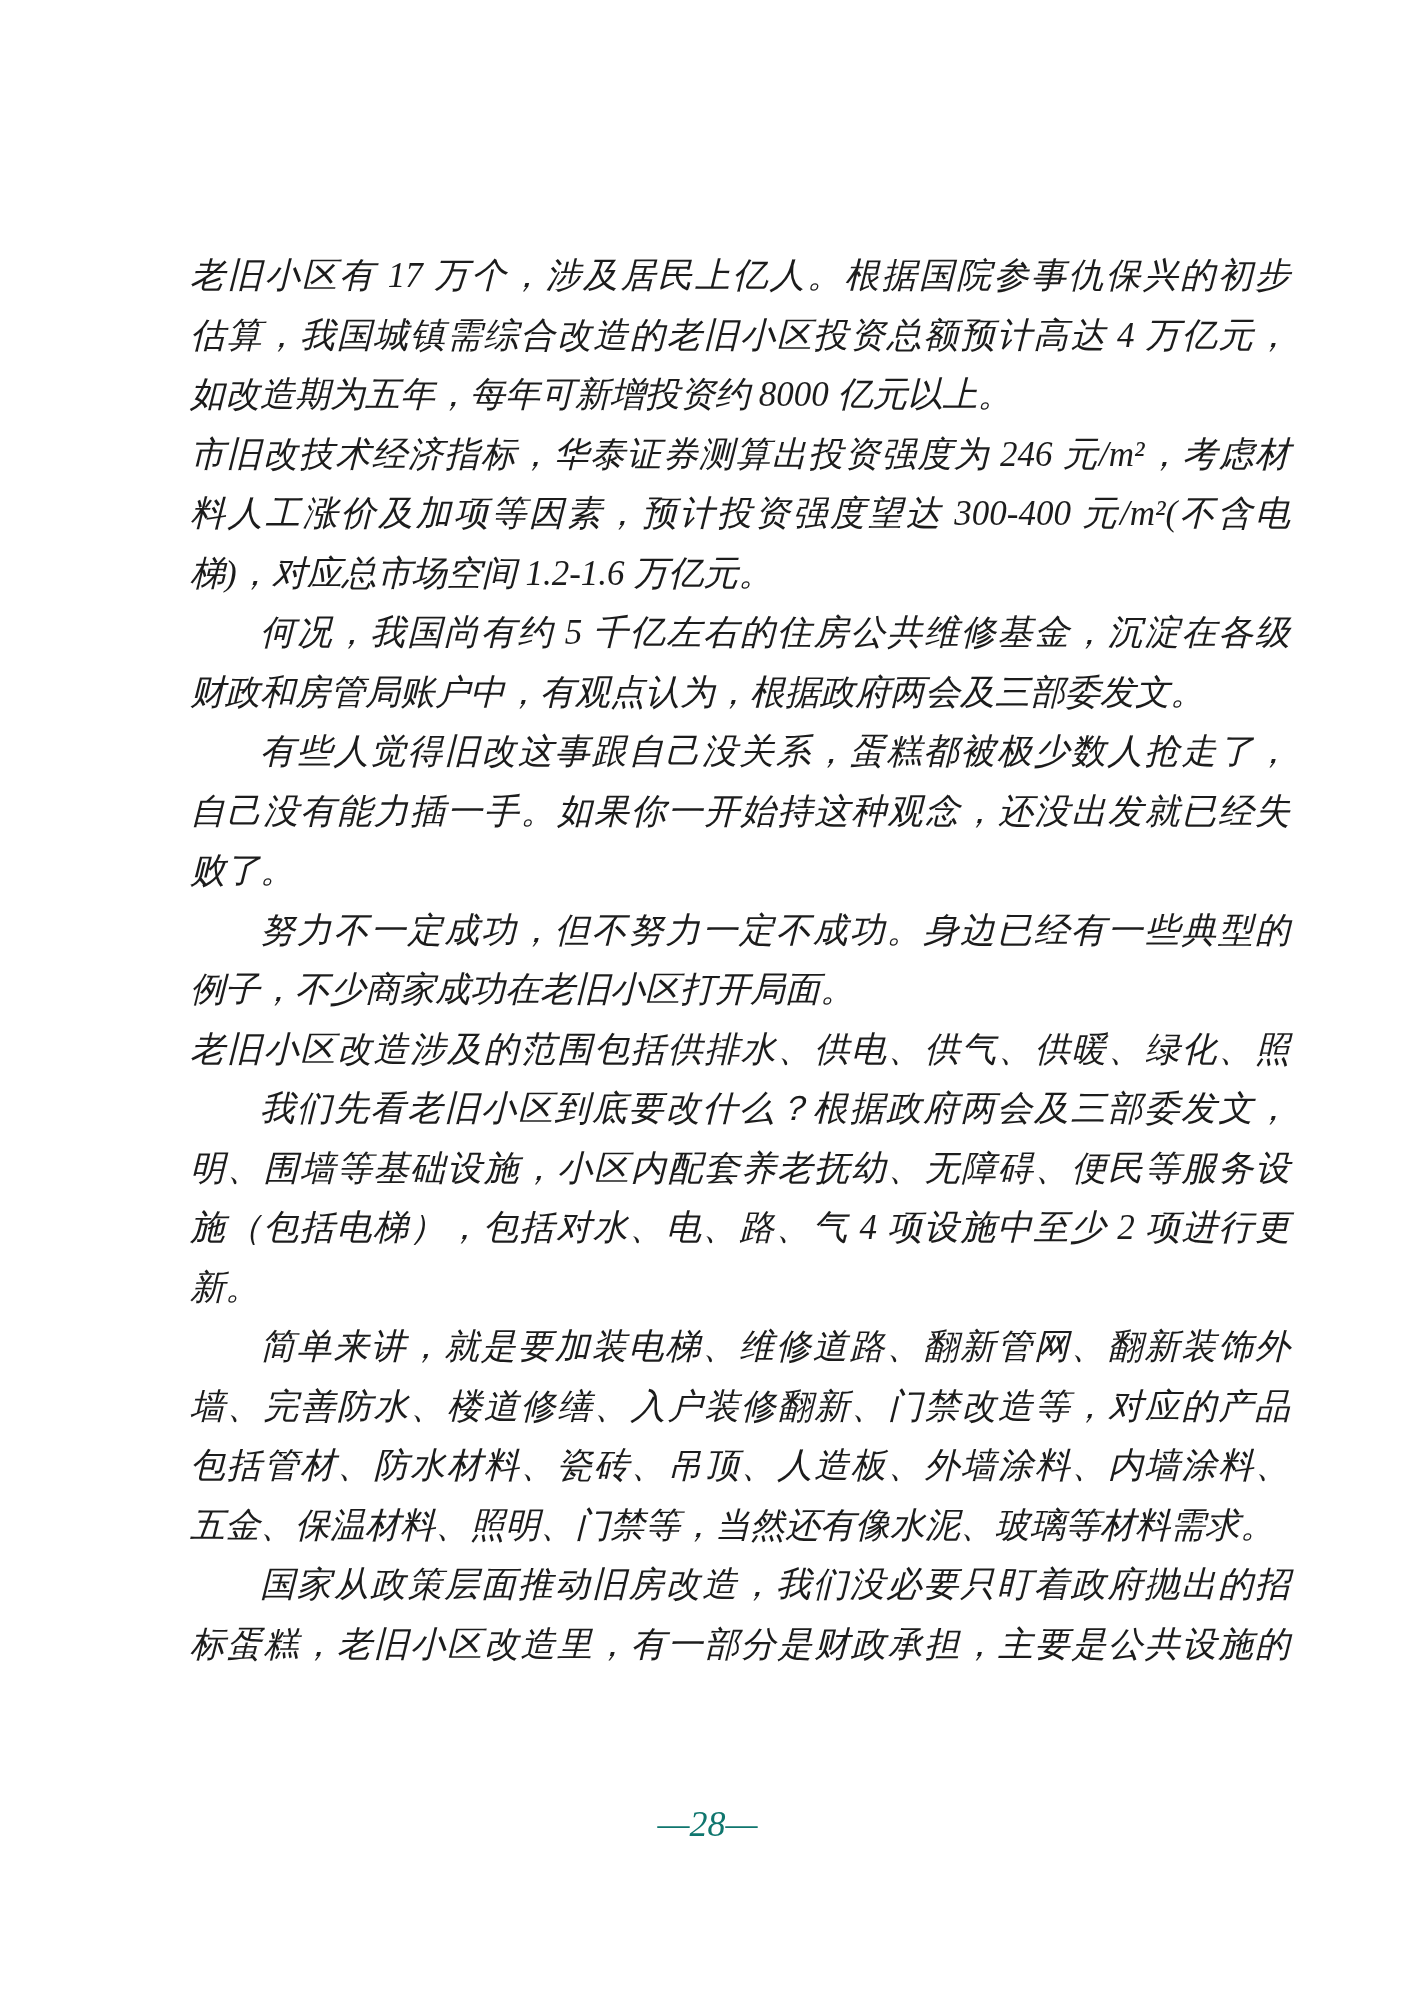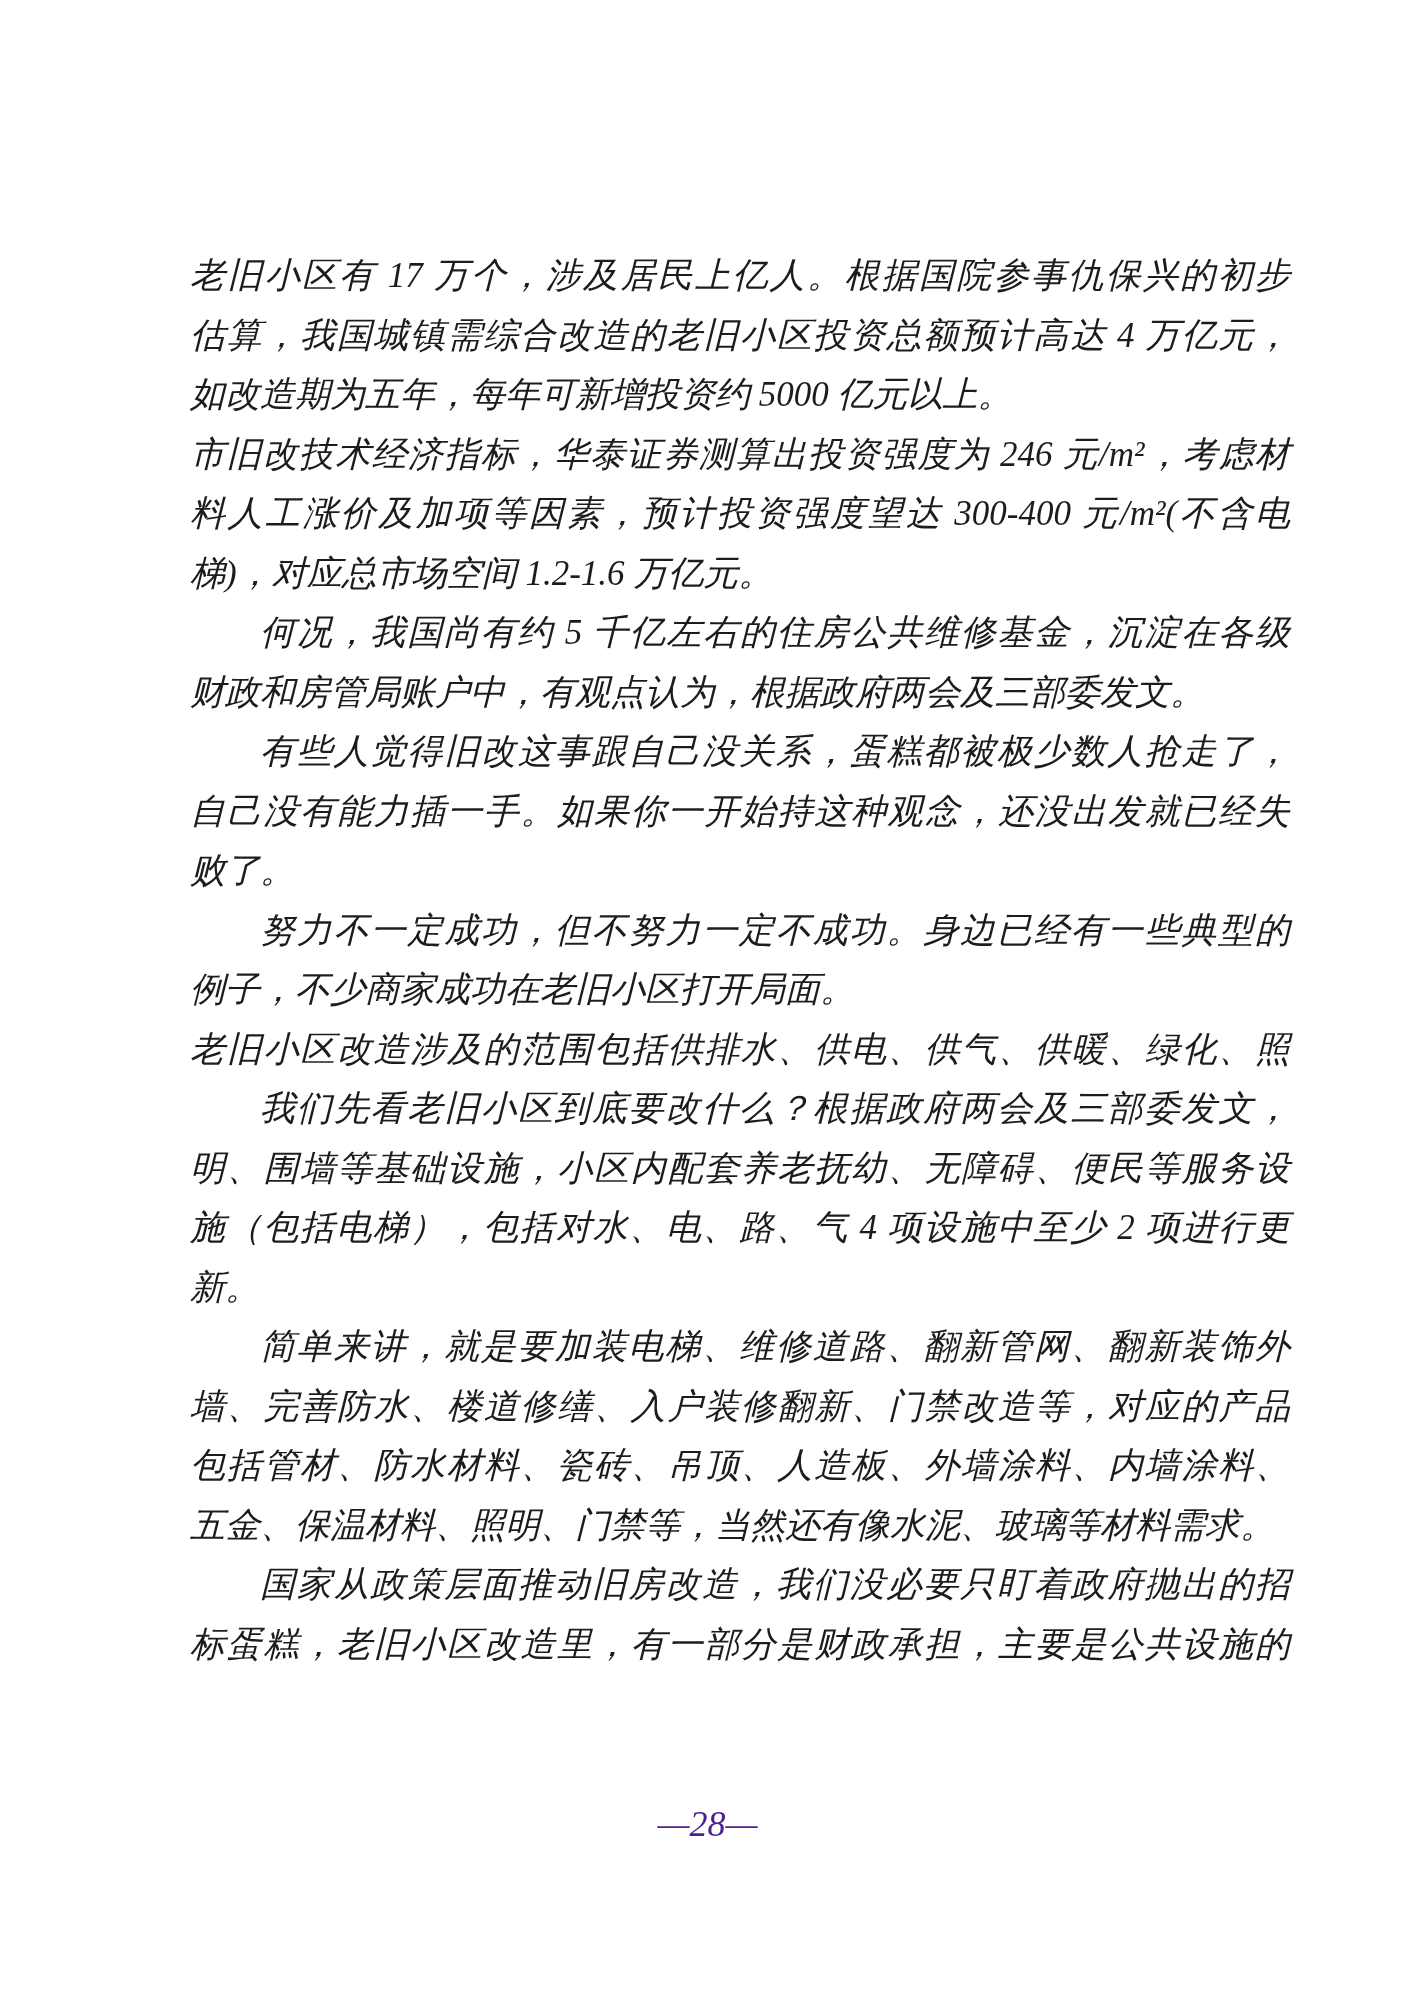--- a/index.html
+++ b/index.html
@@ -40,31 +40,31 @@
     text-indent: 2em;
   }
   .footer {
     position: absolute;
     top: 1800px;
     left: 0;
     width: 100%;
     text-align: center;
     font-size: 36px;
     line-height: 48px;
-    color: #4c1d95;
+    color: #0f766e;
   }
 </style>
 </head>
 <body>
 
 <div class="page">
   <div class="text-block">
       <div class="line">老旧小区有 17 万个，涉及居民上亿人。根据国院参事仇保兴的初步</div>
       <div class="line">估算，我国城镇需综合改造的老旧小区投资总额预计高达 4 万亿元，</div>
-      <div class="line para-end">如改造期为五年，每年可新增投资约 5000 亿元以上。</div>
+      <div class="line para-end">如改造期为五年，每年可新增投资约 8000 亿元以上。</div>
       <div class="line">市旧改技术经济指标，华泰证券测算出投资强度为 246 元/m²，考虑材</div>
       <div class="line">料人工涨价及加项等因素，预计投资强度望达 300-400 元/m²(不含电</div>
       <div class="line para-end">梯)，对应总市场空间 1.2-1.6 万亿元。</div>
       <div class="line indent">何况，我国尚有约 5 千亿左右的住房公共维修基金，沉淀在各级</div>
       <div class="line para-end">财政和房管局账户中，有观点认为，根据政府两会及三部委发文。</div>
       <div class="line indent">有些人觉得旧改这事跟自己没关系，蛋糕都被极少数人抢走了，</div>
       <div class="line">自己没有能力插一手。如果你一开始持这种观念，还没出发就已经失</div>
       <div class="line para-end">败了。</div>
       <div class="line indent">努力不一定成功，但不努力一定不成功。身边已经有一些典型的</div>
       <div class="line para-end">例子，不少商家成功在老旧小区打开局面。</div>

